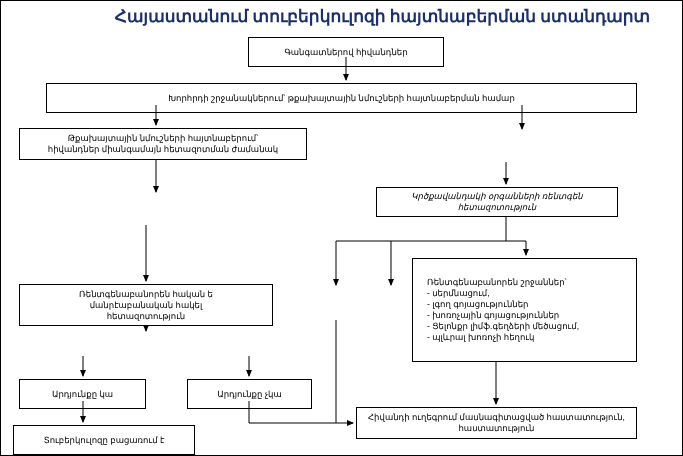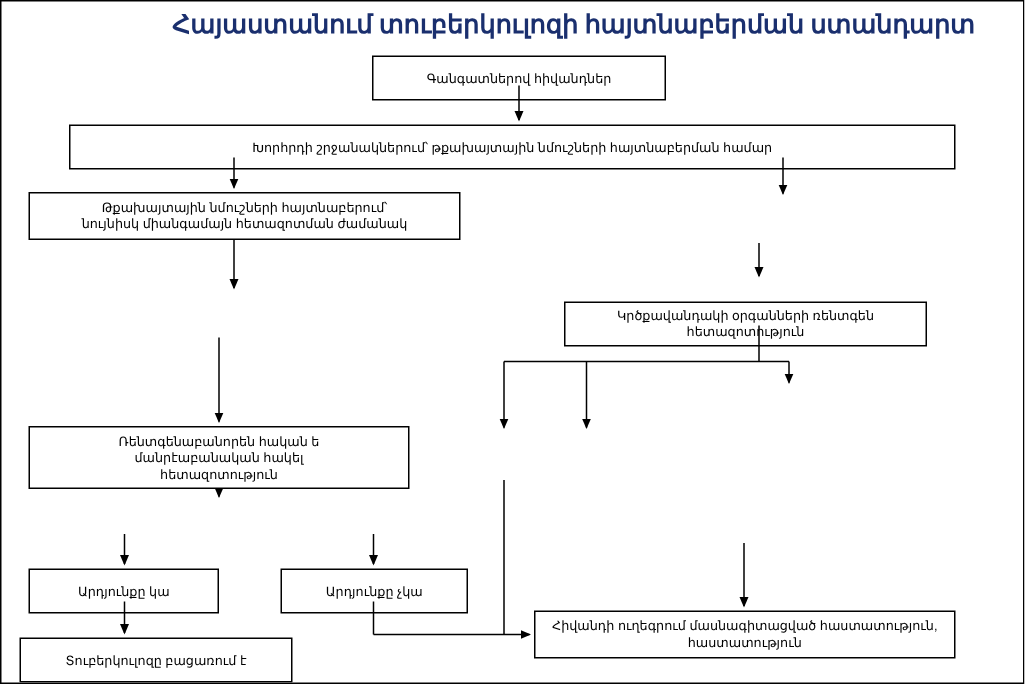--- a/index.html
+++ b/index.html
@@ -51,37 +51,45 @@
   <div class="box" style="left:247px;top:36px;width:196px;height:20px;">
       <span>Գանգատներով հիվանդներ</span>
     </div>
 
   <div class="box" style="left:45px;top:82px;width:591px;height:22px;">
       <span>Խորհրդի շրջանակներում՝ թքախայտային նմուշների հայտնաբերման համար</span>
     </div>
 
   <div class="box" style="left:18px;top:127px;width:288px;height:32px;">
       <span>Թքախայտային նմուշների հայտնաբերում՝
-նույնիսկ միանգամայն հետազոտման ժամանակ</span>
+հիվանդներ միանգամայն հետազոտման ժամանակ</span>
     </div>
 
 
 
-  <div class="box" style="left:375px;top:200px;width:242px;height:30px;">
+  <div class="box" style="left:375px;top:186px;width:242px;height:30px;font-style:italic;">
       <span>Կրծքավանդակի օրգանների ռենտգեն
 հետազոտություն</span>
     </div>
 
   <div class="box" style="left:18px;top:283px;width:254px;height:42px;">
       <span>Ռենտգենաբանորեն հական ե
 մանրէաբանական հակել
 հետազոտություն</span>
     </div>
 
 
+  <div class="box left" style="left:411px;top:257px;width:225px;height:104px;padding-left:14px;">
+      <span>Ռենտգենաբանորեն շրջաններ՝
+- սերմնացում,
+- լգող գոյացություններ
+- խոռոչային գոյացություններ
+- Ցելոնքր լիմֆ.գեղձերի մեծացում,
+- պլևրալ խոռոչի հեղուկ</span>
+    </div>
 
 
   <div class="box" style="left:18px;top:378px;width:127px;height:28px;">
       <span>Արդյունքը կա</span>
     </div>
 
   <div class="box" style="left:186px;top:378px;width:125px;height:22px;">
       <span>Արդյունքը չկա</span>
     </div>
 

